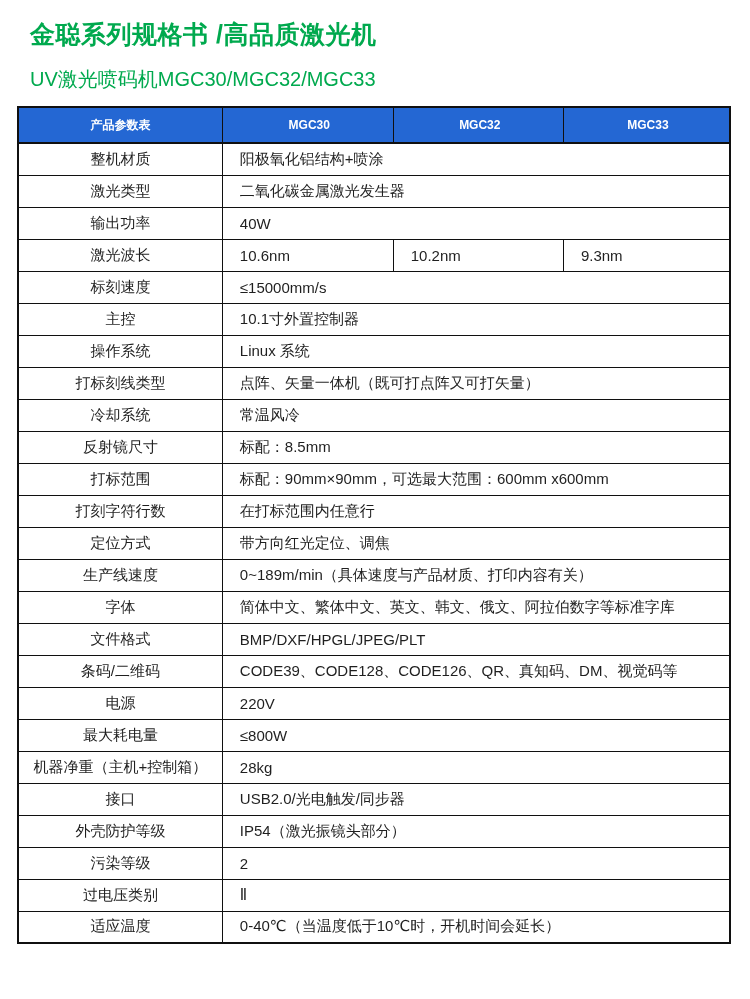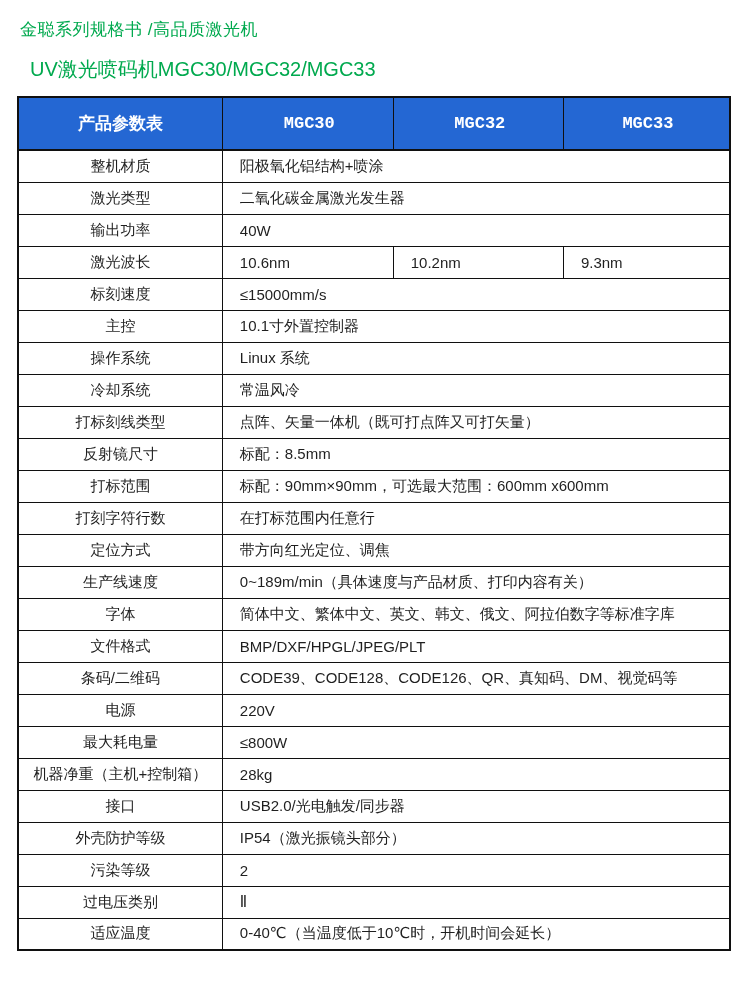--- a/index.html
+++ b/index.html
@@ -16,23 +16,23 @@
     width: 750px;
     font-family: "Liberation Sans", "DejaVu Sans", sans-serif;
   }
   .page {
     width: 750px;
     height: 999px;
     background: #ffffff;
     overflow: hidden;
   }
   .doc-title {
-    margin: 18px 0 0 20px;
-    font-size: 17px;
-    font-weight: normal;
+    margin: 18px 0 0 30px;
+    font-size: 25px;
+    font-weight: bold;
     color: var(--green);
     letter-spacing: 0.5px;
   }
   .doc-subtitle {
     margin: 15px 4px 0 30px;
     font-size: 20px;
     font-weight: normal;
     color: var(--green);
   }
   table.spec {
@@ -43,25 +43,24 @@
     border: 2px solid var(--border);
   }
   table.spec th, table.spec td {
     border: 1px solid var(--border);
     overflow: hidden;
     white-space: nowrap;
   }
   table.spec thead th {
     background: var(--blue);
     color: #ffffff;
-    height: 53px;
-    font-size: 17px;
+    height: 36px;
+    font-size: 12px;
     font-weight: bold;
     border-bottom: 2px solid var(--border);
-    font-family: Liberation Mono, monospace;
   }
   th.param-head { text-align: center; }
   th.model-head { text-align: center; padding-left: 4px; }
   table.spec td {
     height: 32px;
     font-size: 15px;
     color: var(--text);
   }
   td.label { text-align: center; padding: 0 4px; }
   td.value { text-align: left; padding-left: 17px; }
@@ -113,26 +112,26 @@
         </tr>
         <tr>
           <td class="label">主控</td>
           <td class="value" colspan="3">10.1寸外置控制器</td>
         </tr>
         <tr>
           <td class="label">操作系统</td>
           <td class="value" colspan="3">Linux 系统</td>
         </tr>
         <tr>
+          <td class="label">打标刻线类型</td>
+          <td class="value" colspan="3">点阵、矢量一体机（既可打点阵又可打矢量）</td>
+        </tr>
+        <tr>
           <td class="label">冷却系统</td>
           <td class="value" colspan="3">常温风冷</td>
-        </tr>
-        <tr>
-          <td class="label">打标刻线类型</td>
-          <td class="value" colspan="3">点阵、矢量一体机（既可打点阵又可打矢量）</td>
         </tr>
         <tr>
           <td class="label">反射镜尺寸</td>
           <td class="value" colspan="3">标配：8.5mm</td>
         </tr>
         <tr>
           <td class="label">打标范围</td>
           <td class="value" colspan="3">标配：90mm×90mm，可选最大范围：600mm x600mm</td>
         </tr>
         <tr>

